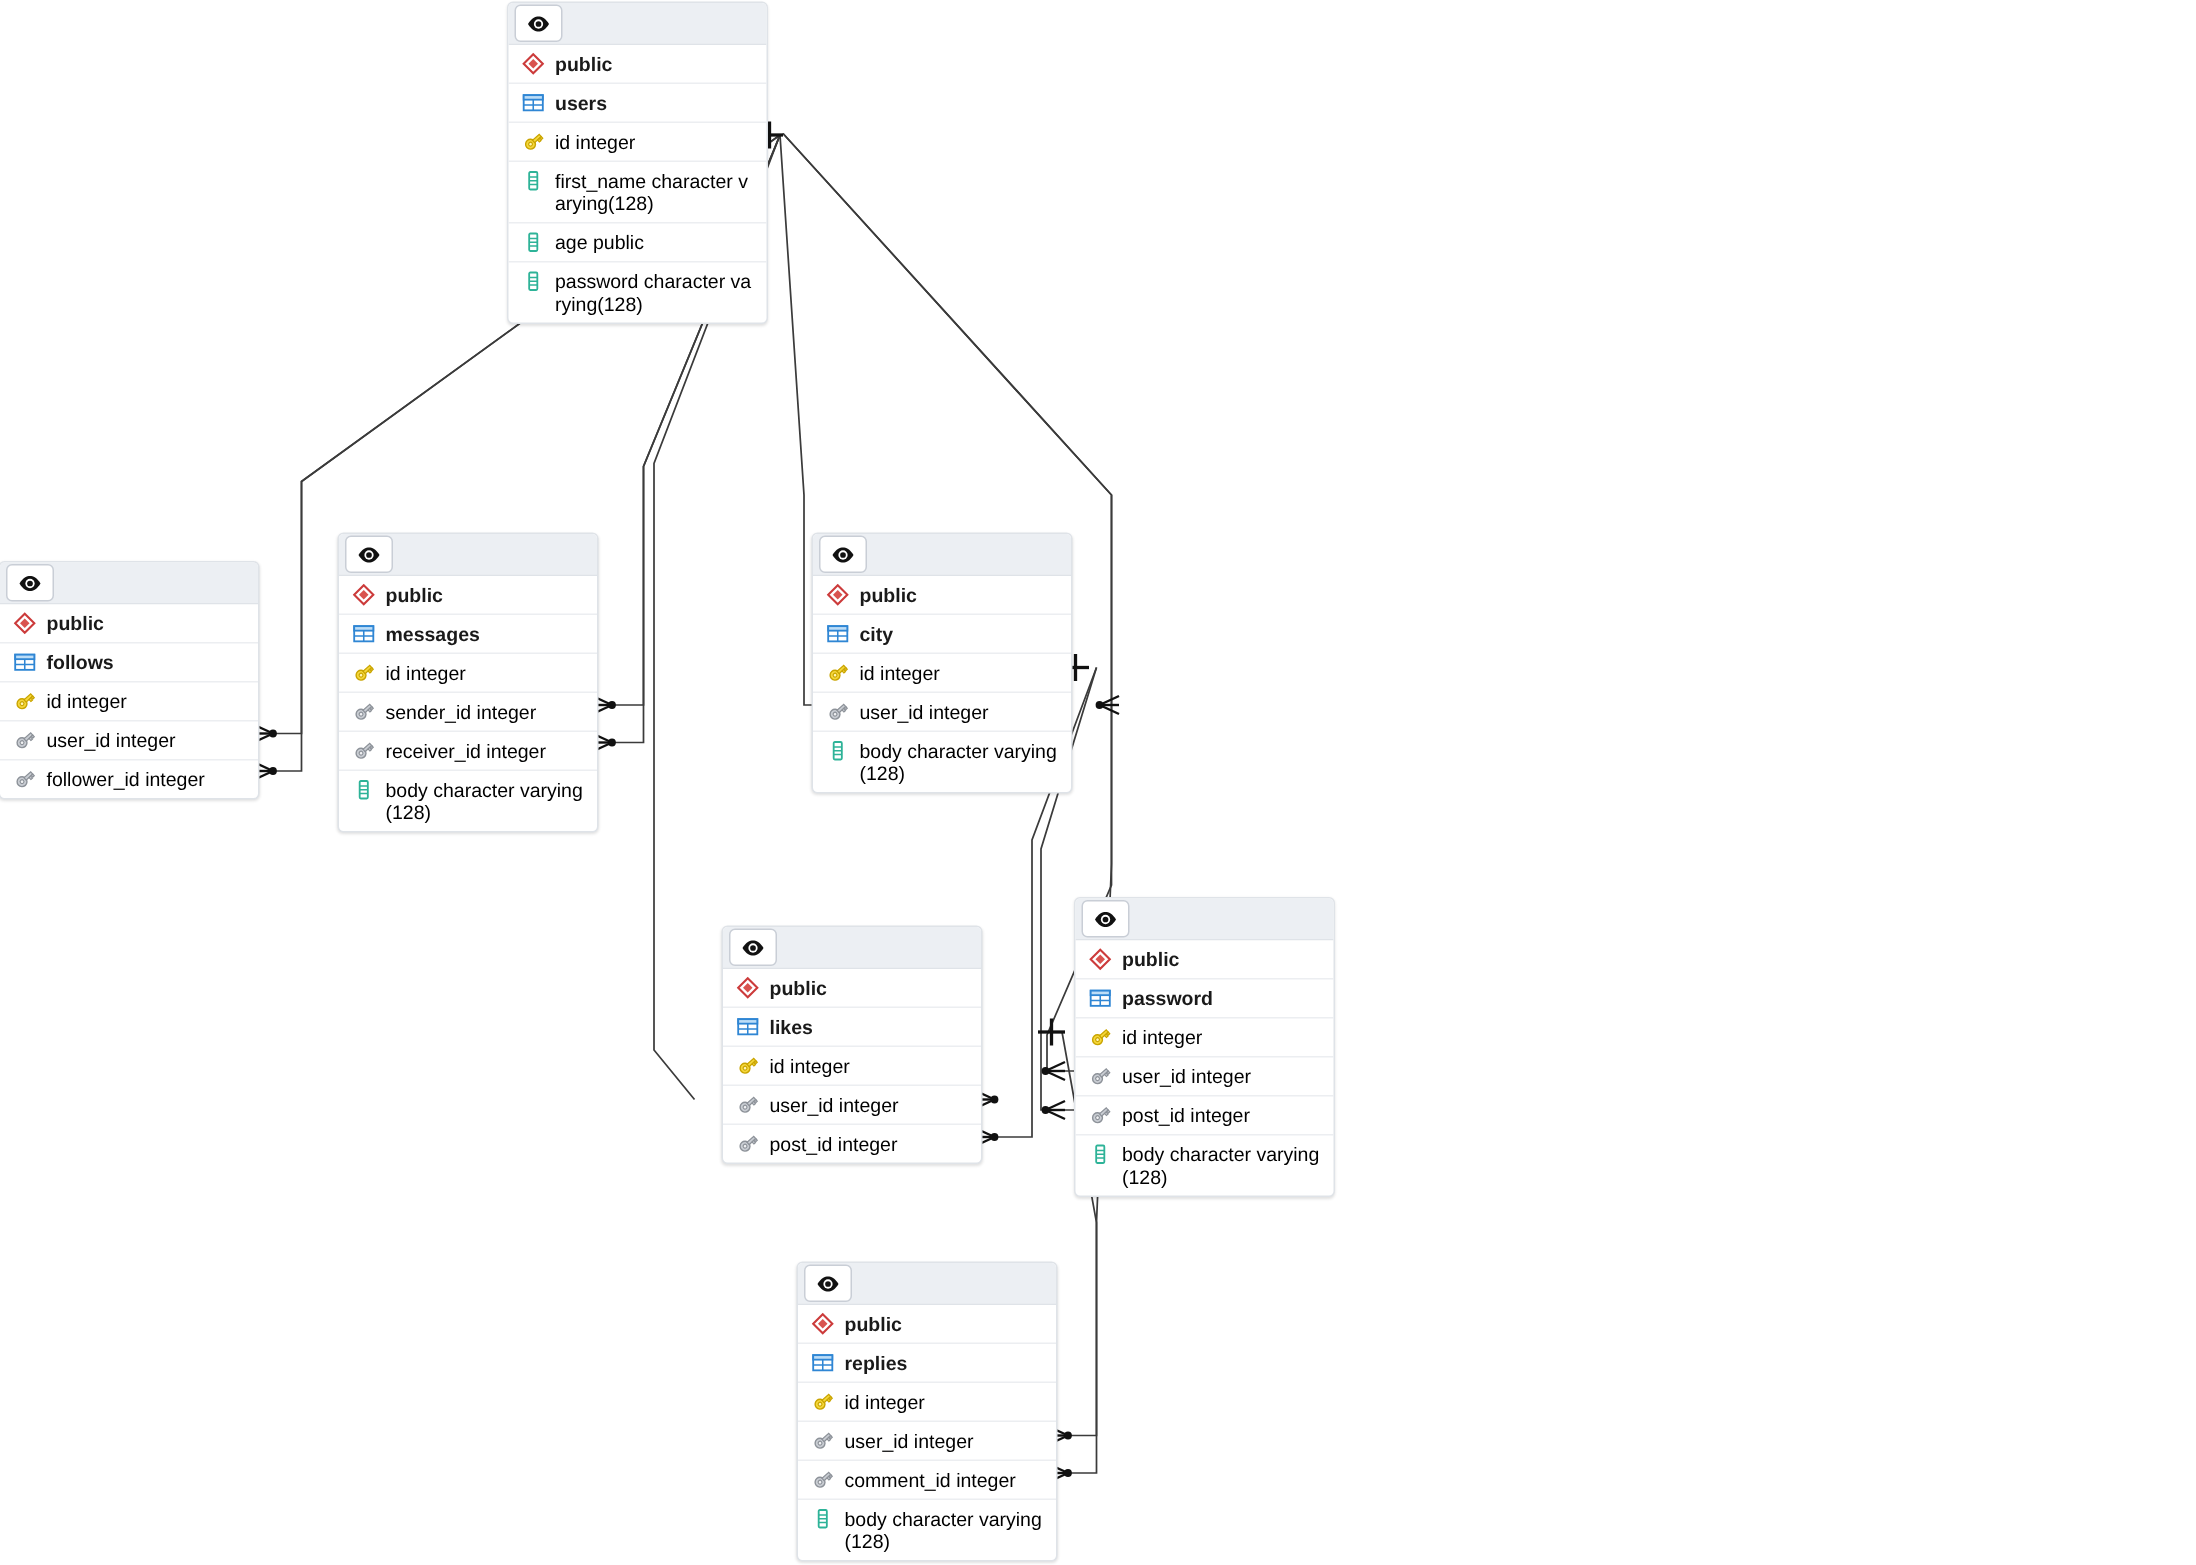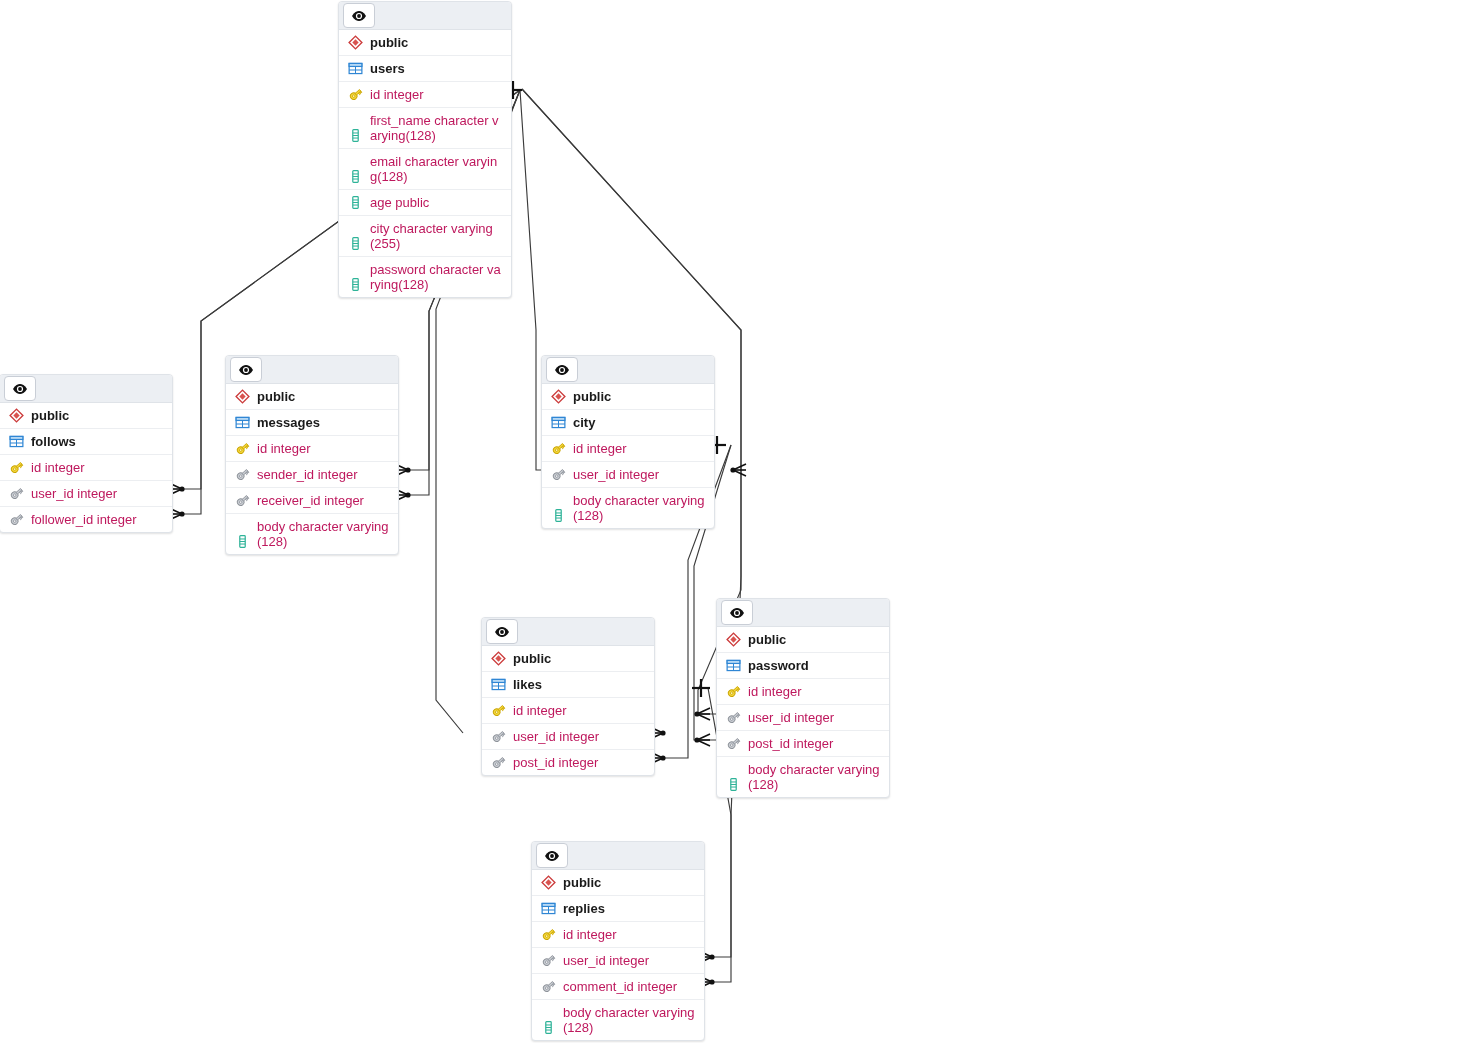--- a/index.html
+++ b/index.html
@@ -82,41 +82,41 @@
     border: 1px solid #c9ced6;
     border-radius: 4px;
     display: flex;
     align-items: center;
     justify-content: center;
     cursor: pointer;
   }
   .node-body { }
   .row {
     display: flex;
-    align-items: flex-end;
+    align-items: flex-start;
     gap: 7px;
     padding: 5px 8px 5px 9px;
     border-bottom: 1px solid #eceef1;
     line-height: 15px;
     min-height: 15px;
     box-sizing: border-box;
   }
   .row:last-child { border-bottom: none; }
   .row .ico {
     flex: 0 0 auto;
     width: 15px;
     height: 15px;
     display: block;
     margin-top: 0px;
   }
   .row .lbl {
     flex: 1 1 auto;
     word-break: break-all;
     overflow-wrap: anywhere;
-    color: #be185d;
+    color: #000000;
   }
   .row.schema .lbl,
   .row.table .lbl {
     font-weight: bold;
     color: #1a1a1a;
     word-break: normal;
   }
 </style>
 </head>
 <body>
@@ -263,39 +263,21 @@
           </svg>
           <span class="lbl">first_name character varying(128)</span>
         </div>
         <div class="row col">
           <svg class="ico" viewBox="0 0 16 16">
             <rect x="5.1" y="1.8" width="5.8" height="12.4" rx="0.8" fill="#ffffff" stroke="#2eb398" stroke-width="1.3"></rect>
             <line x1="5.1" y1="5.3" x2="10.9" y2="5.3" stroke="#2eb398" stroke-width="1.1"></line>
             <line x1="5.1" y1="8.0" x2="10.9" y2="8.0" stroke="#2eb398" stroke-width="1.1"></line>
             <line x1="5.1" y1="10.7" x2="10.9" y2="10.7" stroke="#2eb398" stroke-width="1.1"></line>
           </svg>
-          <span class="lbl">email character varying(128)</span>
-        </div>
-        <div class="row col">
-          <svg class="ico" viewBox="0 0 16 16">
-            <rect x="5.1" y="1.8" width="5.8" height="12.4" rx="0.8" fill="#ffffff" stroke="#2eb398" stroke-width="1.3"></rect>
-            <line x1="5.1" y1="5.3" x2="10.9" y2="5.3" stroke="#2eb398" stroke-width="1.1"></line>
-            <line x1="5.1" y1="8.0" x2="10.9" y2="8.0" stroke="#2eb398" stroke-width="1.1"></line>
-            <line x1="5.1" y1="10.7" x2="10.9" y2="10.7" stroke="#2eb398" stroke-width="1.1"></line>
-          </svg>
           <span class="lbl">age public</span>
-        </div>
-        <div class="row col">
-          <svg class="ico" viewBox="0 0 16 16">
-            <rect x="5.1" y="1.8" width="5.8" height="12.4" rx="0.8" fill="#ffffff" stroke="#2eb398" stroke-width="1.3"></rect>
-            <line x1="5.1" y1="5.3" x2="10.9" y2="5.3" stroke="#2eb398" stroke-width="1.1"></line>
-            <line x1="5.1" y1="8.0" x2="10.9" y2="8.0" stroke="#2eb398" stroke-width="1.1"></line>
-            <line x1="5.1" y1="10.7" x2="10.9" y2="10.7" stroke="#2eb398" stroke-width="1.1"></line>
-          </svg>
-          <span class="lbl">city character varying(255)</span>
         </div>
         <div class="row col">
           <svg class="ico" viewBox="0 0 16 16">
             <rect x="5.1" y="1.8" width="5.8" height="12.4" rx="0.8" fill="#ffffff" stroke="#2eb398" stroke-width="1.3"></rect>
             <line x1="5.1" y1="5.3" x2="10.9" y2="5.3" stroke="#2eb398" stroke-width="1.1"></line>
             <line x1="5.1" y1="8.0" x2="10.9" y2="8.0" stroke="#2eb398" stroke-width="1.1"></line>
             <line x1="5.1" y1="10.7" x2="10.9" y2="10.7" stroke="#2eb398" stroke-width="1.1"></line>
           </svg>
           <span class="lbl">password character varying(128)</span>
         </div>

